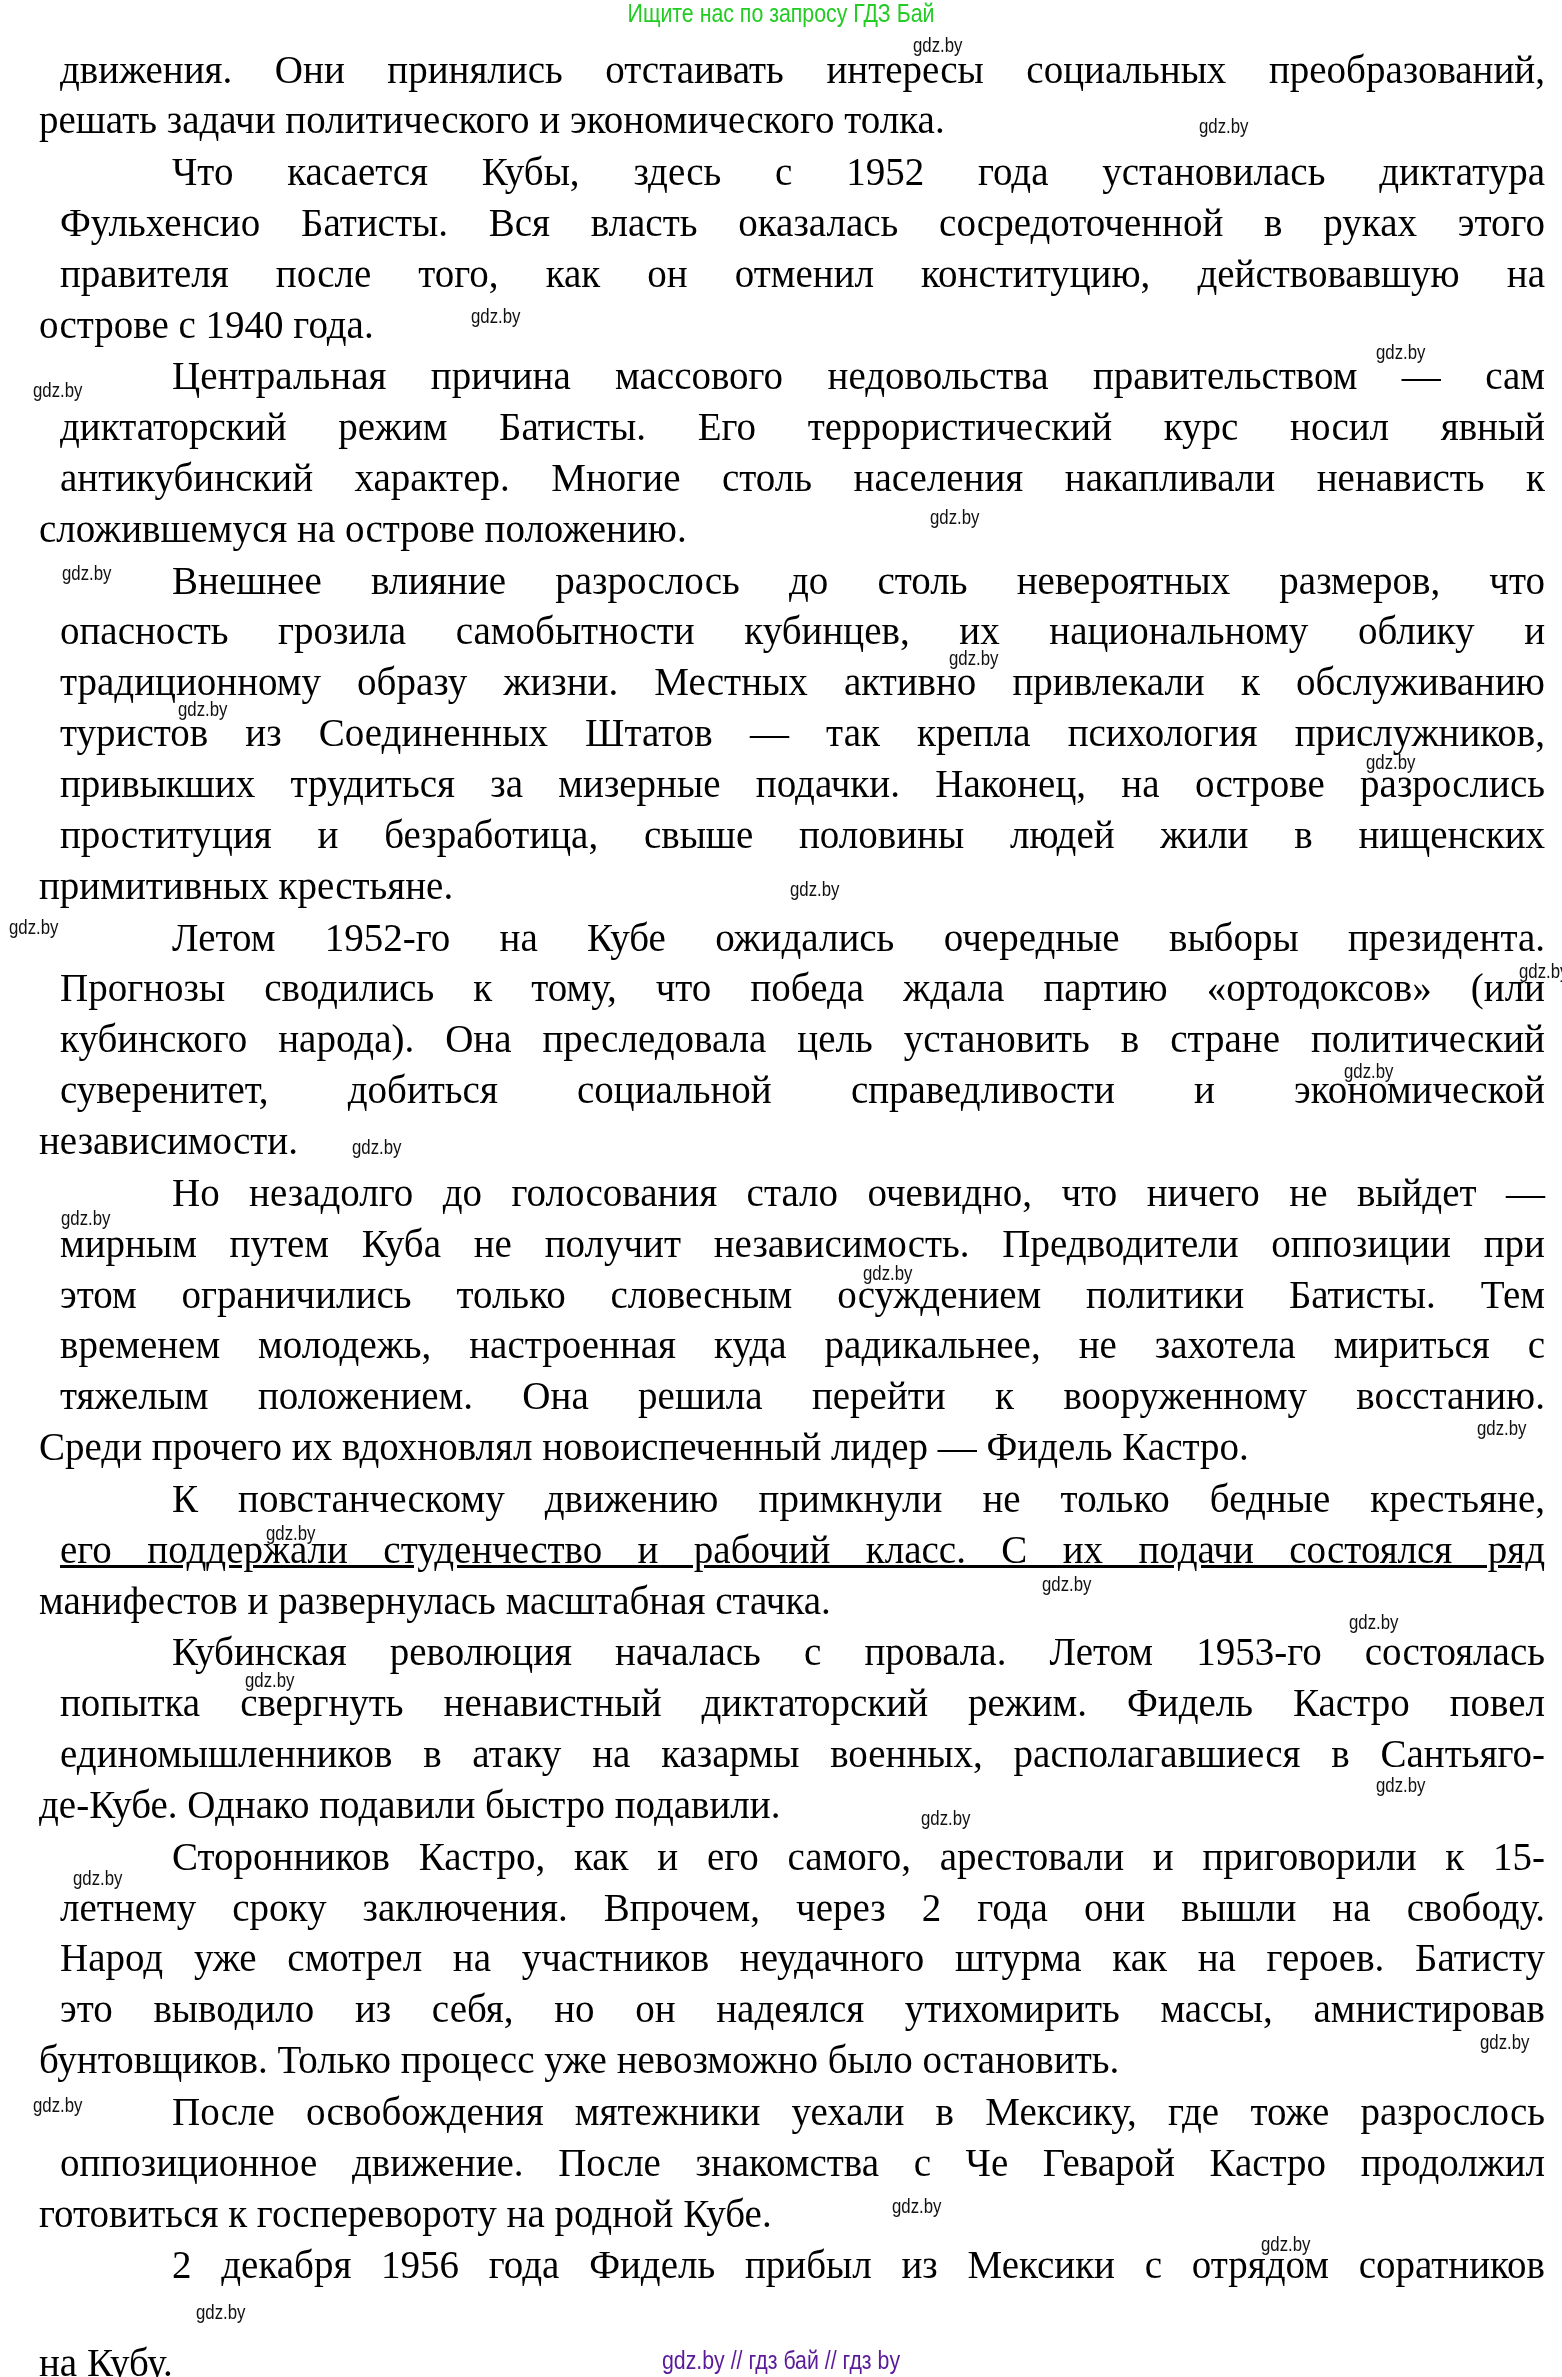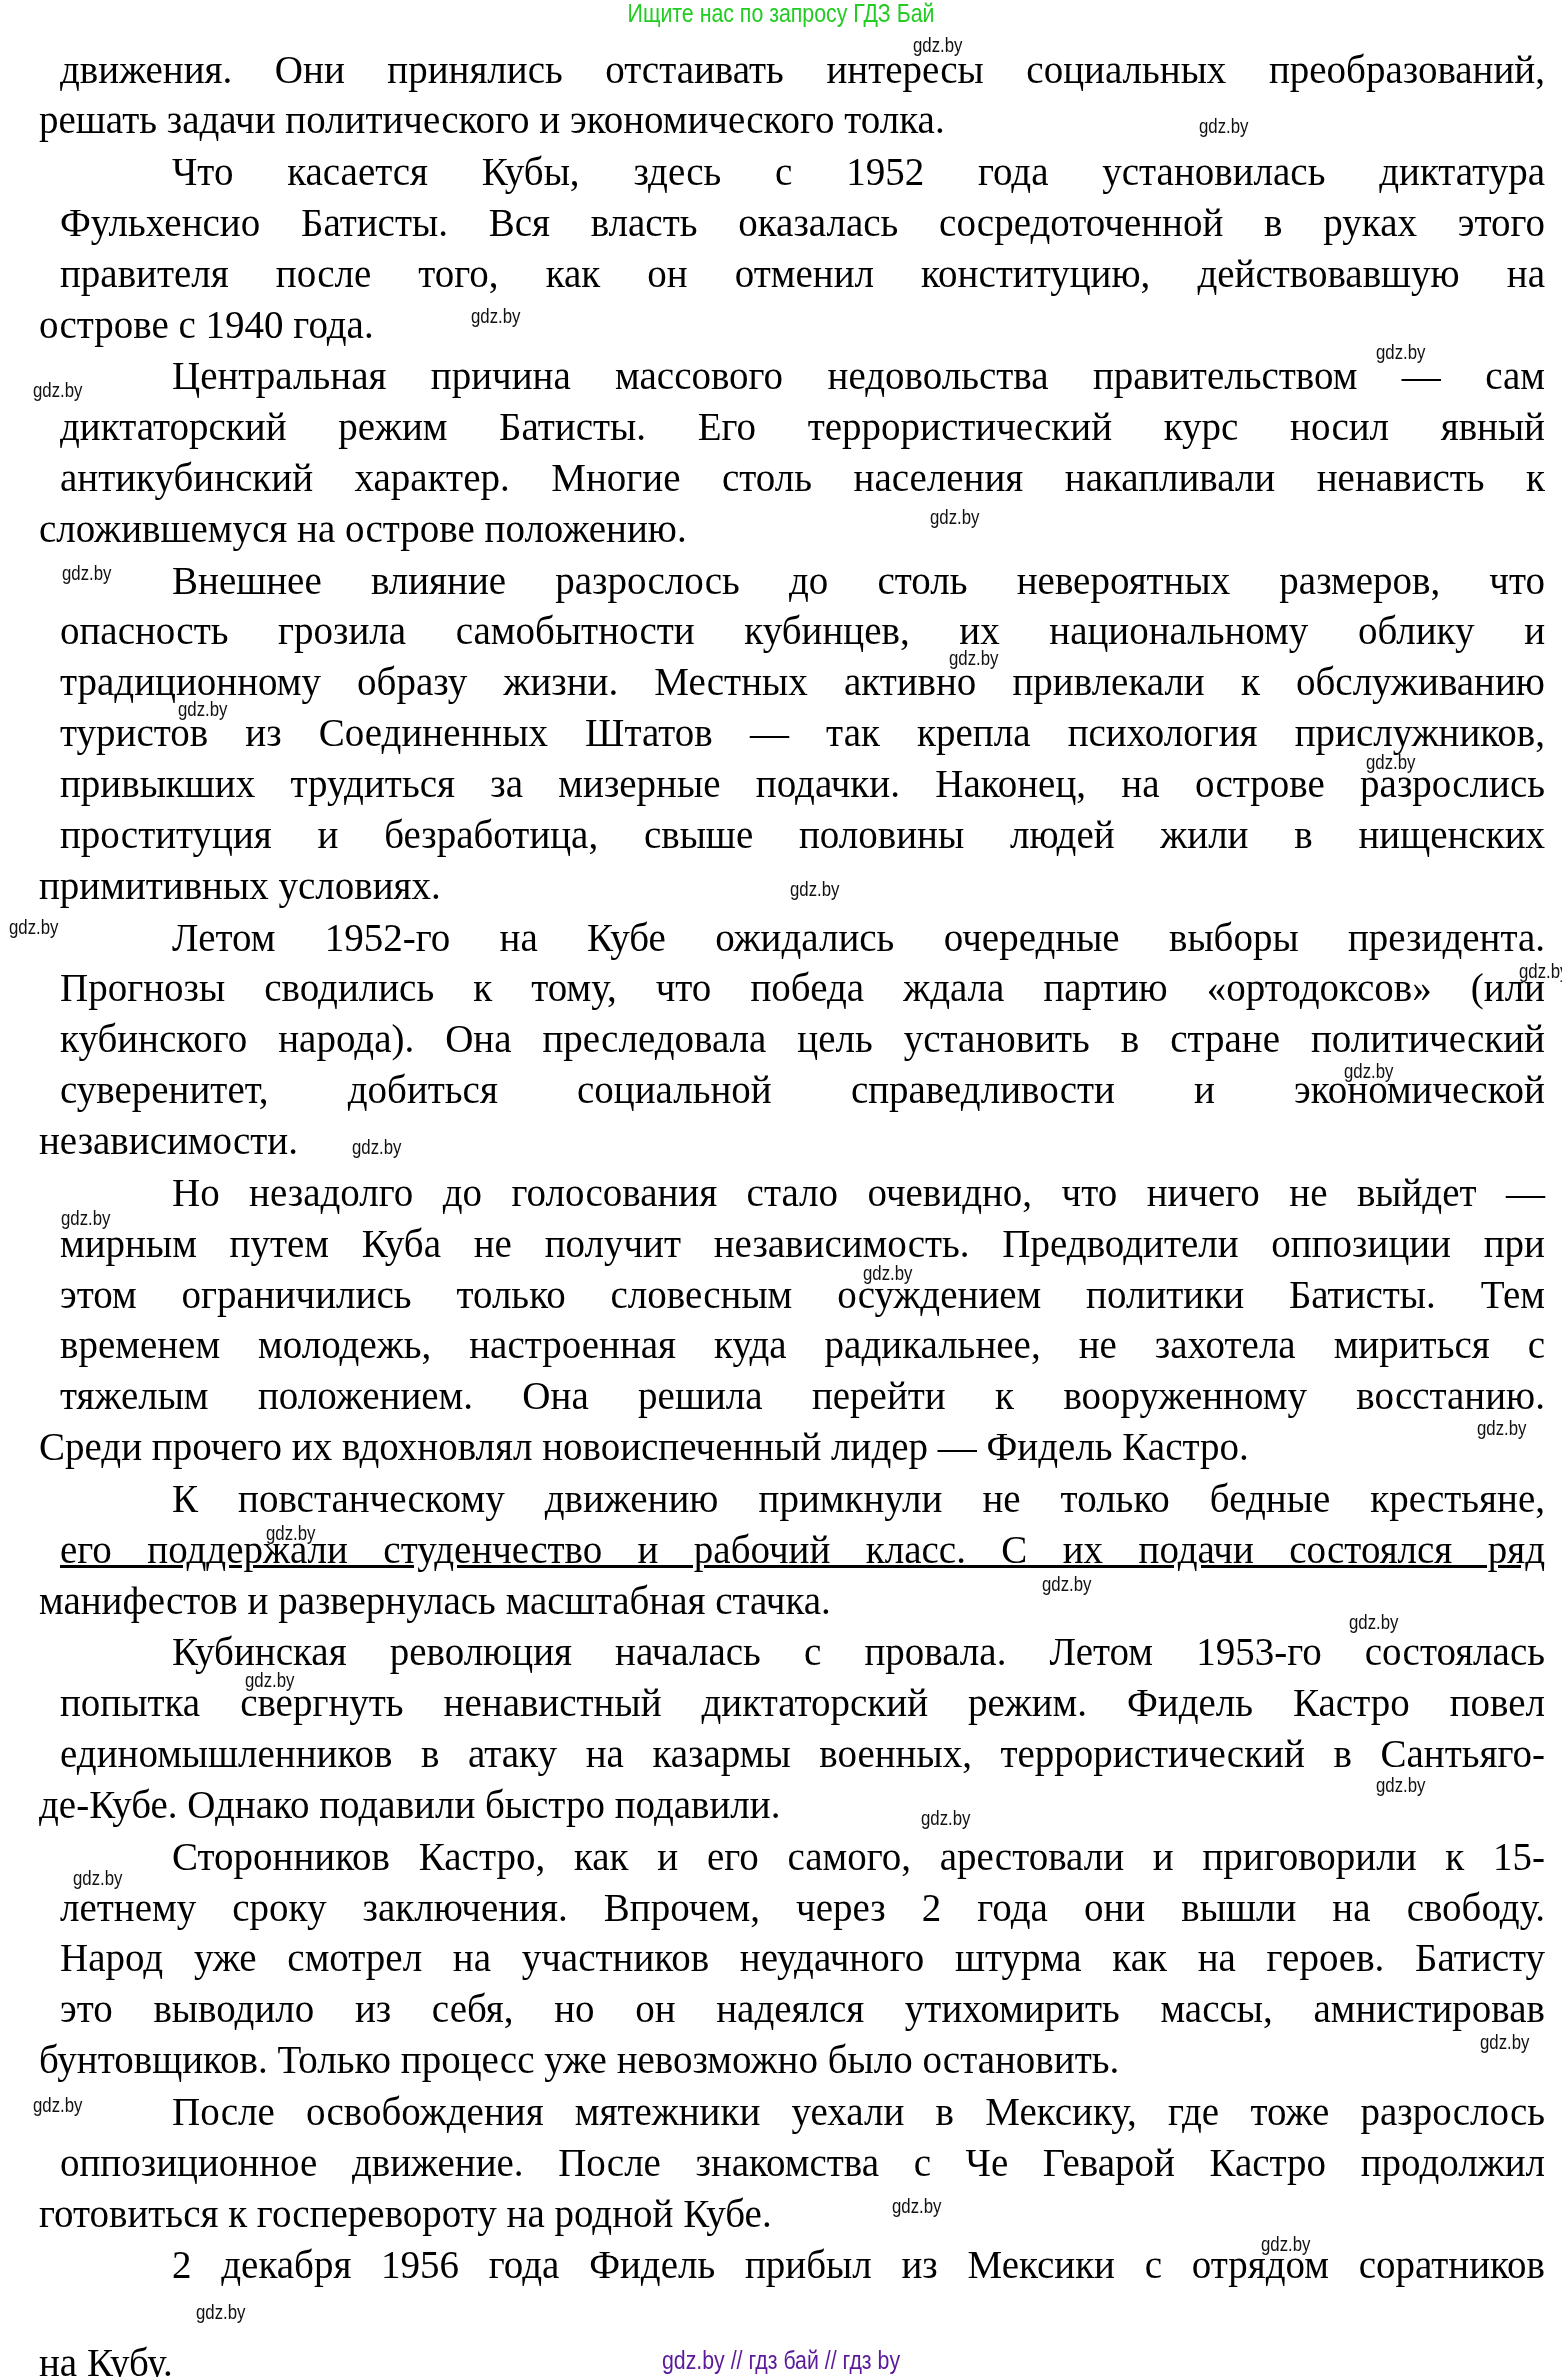--- a/index.html
+++ b/index.html
@@ -41,38 +41,38 @@
     <div class="line just indent" style="top: 353px;">Центральная причина массового недовольства правительством — сам</div>
     <div class="line just" style="top: 404px;">диктаторский режим Батисты. Его террористический курс носил явный</div>
     <div class="line just" style="top: 455px;">антикубинский характер. Многие столь населения накапливали ненависть к</div>
     <div class="line" style="top: 506px;">сложившемуся на острове положению.</div>
     <div class="line just indent" style="top: 558px;">Внешнее влияние разрослось до столь невероятных размеров, что</div>
     <div class="line just" style="top: 608px;">опасность грозила самобытности кубинцев, их национальному облику и</div>
     <div class="line just" style="top: 659px;">традиционному образу жизни. Местных активно привлекали к обслуживанию</div>
     <div class="line just" style="top: 710px;">туристов из Соединенных Штатов — так крепла психология прислужников,</div>
     <div class="line just" style="top: 761px;">привыкших трудиться за мизерные подачки. Наконец, на острове разрослись</div>
     <div class="line just" style="top: 812px;">проституция и безработица, свыше половины людей жили в нищенских</div>
-    <div class="line" style="top: 863px;">примитивных условиях.</div>
+    <div class="line" style="top: 863px;">примитивных крестьяне.</div>
     <div class="line just indent" style="top: 915px;">Летом 1952-го на Кубе ожидались очередные выборы президента.</div>
     <div class="line just" style="top: 965px;">Прогнозы сводились к тому, что победа ждала партию «ортодоксов» (или</div>
     <div class="line just" style="top: 1016px;">кубинского народа). Она преследовала цель установить в стране политический</div>
     <div class="line just" style="top: 1067px;">суверенитет, добиться социальной справедливости и экономической</div>
     <div class="line" style="top: 1118px;">независимости.</div>
     <div class="line just indent" style="top: 1170px;">Но незадолго до голосования стало очевидно, что ничего не выйдет —</div>
     <div class="line just" style="top: 1221px;">мирным путем Куба не получит независимость. Предводители оппозиции при</div>
     <div class="line just" style="top: 1272px;">этом ограничились только словесным осуждением политики Батисты. Тем</div>
     <div class="line just" style="top: 1322px;">временем молодежь, настроенная куда радикальнее, не захотела мириться с</div>
     <div class="line just" style="top: 1373px;">тяжелым положением. Она решила перейти к вооруженному восстанию.</div>
     <div class="line" style="top: 1424px;">Среди прочего их вдохновлял новоиспеченный лидер — Фидель Кастро.</div>
     <div class="line just indent" style="top: 1476px;">К повстанческому движению примкнули не только бедные крестьяне,</div>
     <div class="line just" style="top: 1527px; text-decoration: underline;">его поддержали студенчество и рабочий класс. С их подачи состоялся ряд</div>
     <div class="line" style="top: 1578px;">манифестов и развернулась масштабная стачка.</div>
     <div class="line just indent" style="top: 1629px;">Кубинская революция началась с провала. Летом 1953-го состоялась</div>
     <div class="line just" style="top: 1680px;">попытка свергнуть ненавистный диктаторский режим. Фидель Кастро повел</div>
-    <div class="line just" style="top: 1731px;">единомышленников в атаку на казармы военных, террористический в Сантьяго-</div>
+    <div class="line just" style="top: 1731px;">единомышленников в атаку на казармы военных, располагавшиеся в Сантьяго-</div>
     <div class="line" style="top: 1782px;">де-Кубе. Однако подавили быстро подавили.</div>
     <div class="line just indent" style="top: 1834px;">Сторонников Кастро, как и его самого, арестовали и приговорили к 15-</div>
     <div class="line just" style="top: 1885px;">летнему сроку заключения. Впрочем, через 2 года они вышли на свободу.</div>
     <div class="line just" style="top: 1935px;">Народ уже смотрел на участников неудачного штурма как на героев. Батисту</div>
     <div class="line just" style="top: 1986px;">это выводило из себя, но он надеялся утихомирить массы, амнистировав</div>
     <div class="line" style="top: 2037px;">бунтовщиков. Только процесс уже невозможно было остановить.</div>
     <div class="line just indent" style="top: 2089px;">После освобождения мятежники уехали в Мексику, где тоже разрослось</div>
     <div class="line just" style="top: 2140px;">оппозиционное движение. После знакомства с Че Геварой Кастро продолжил</div>
     <div class="line" style="top: 2191px;">готовиться к госперевороту на родной Кубе.</div>
     <div class="line just indent" style="top: 2242px;">2 декабря 1956 года Фидель прибыл из Мексики с отрядом соратников</div>

